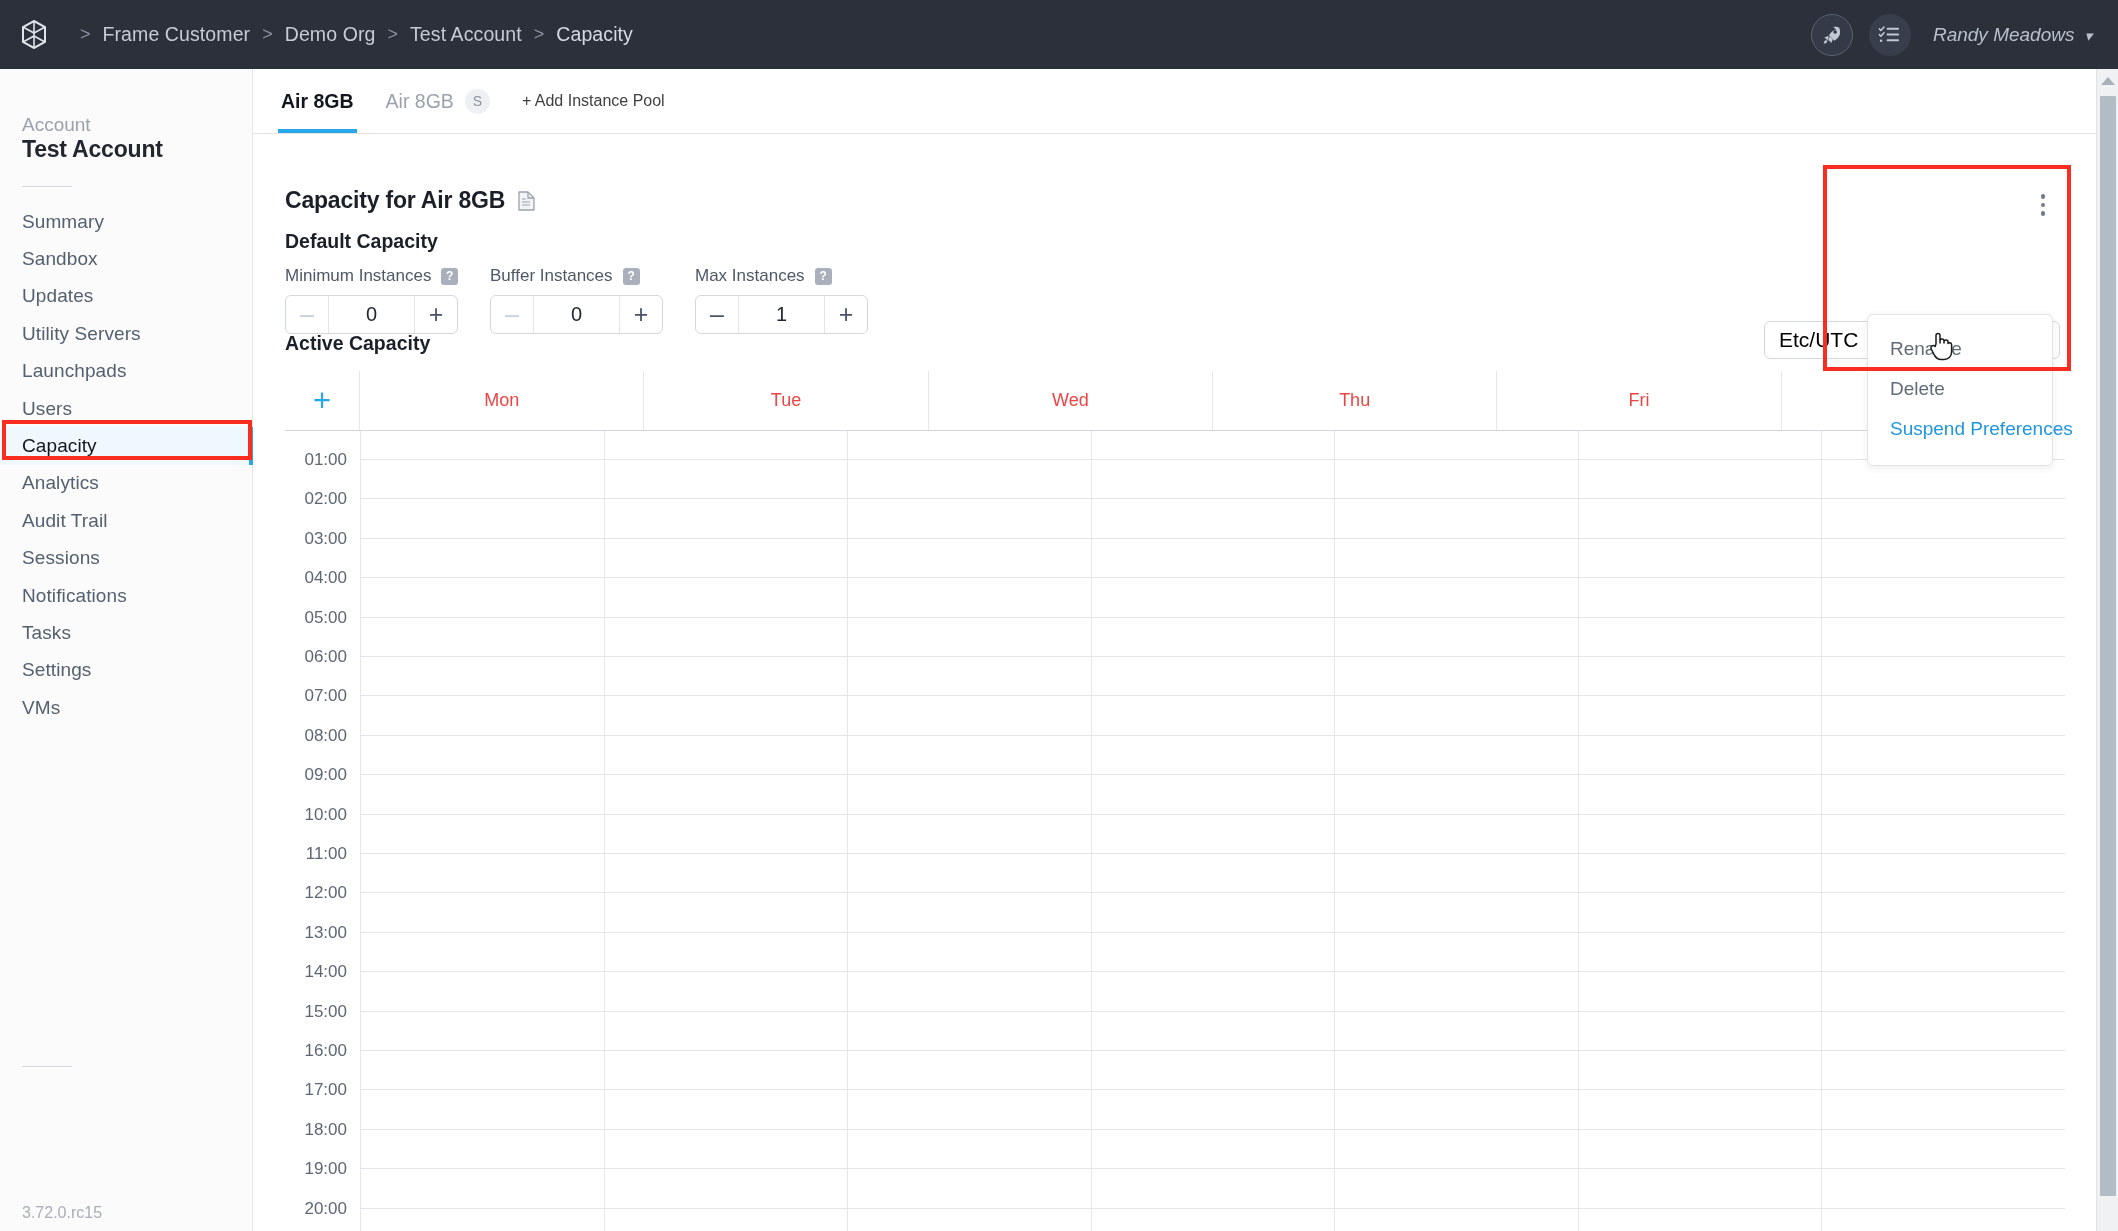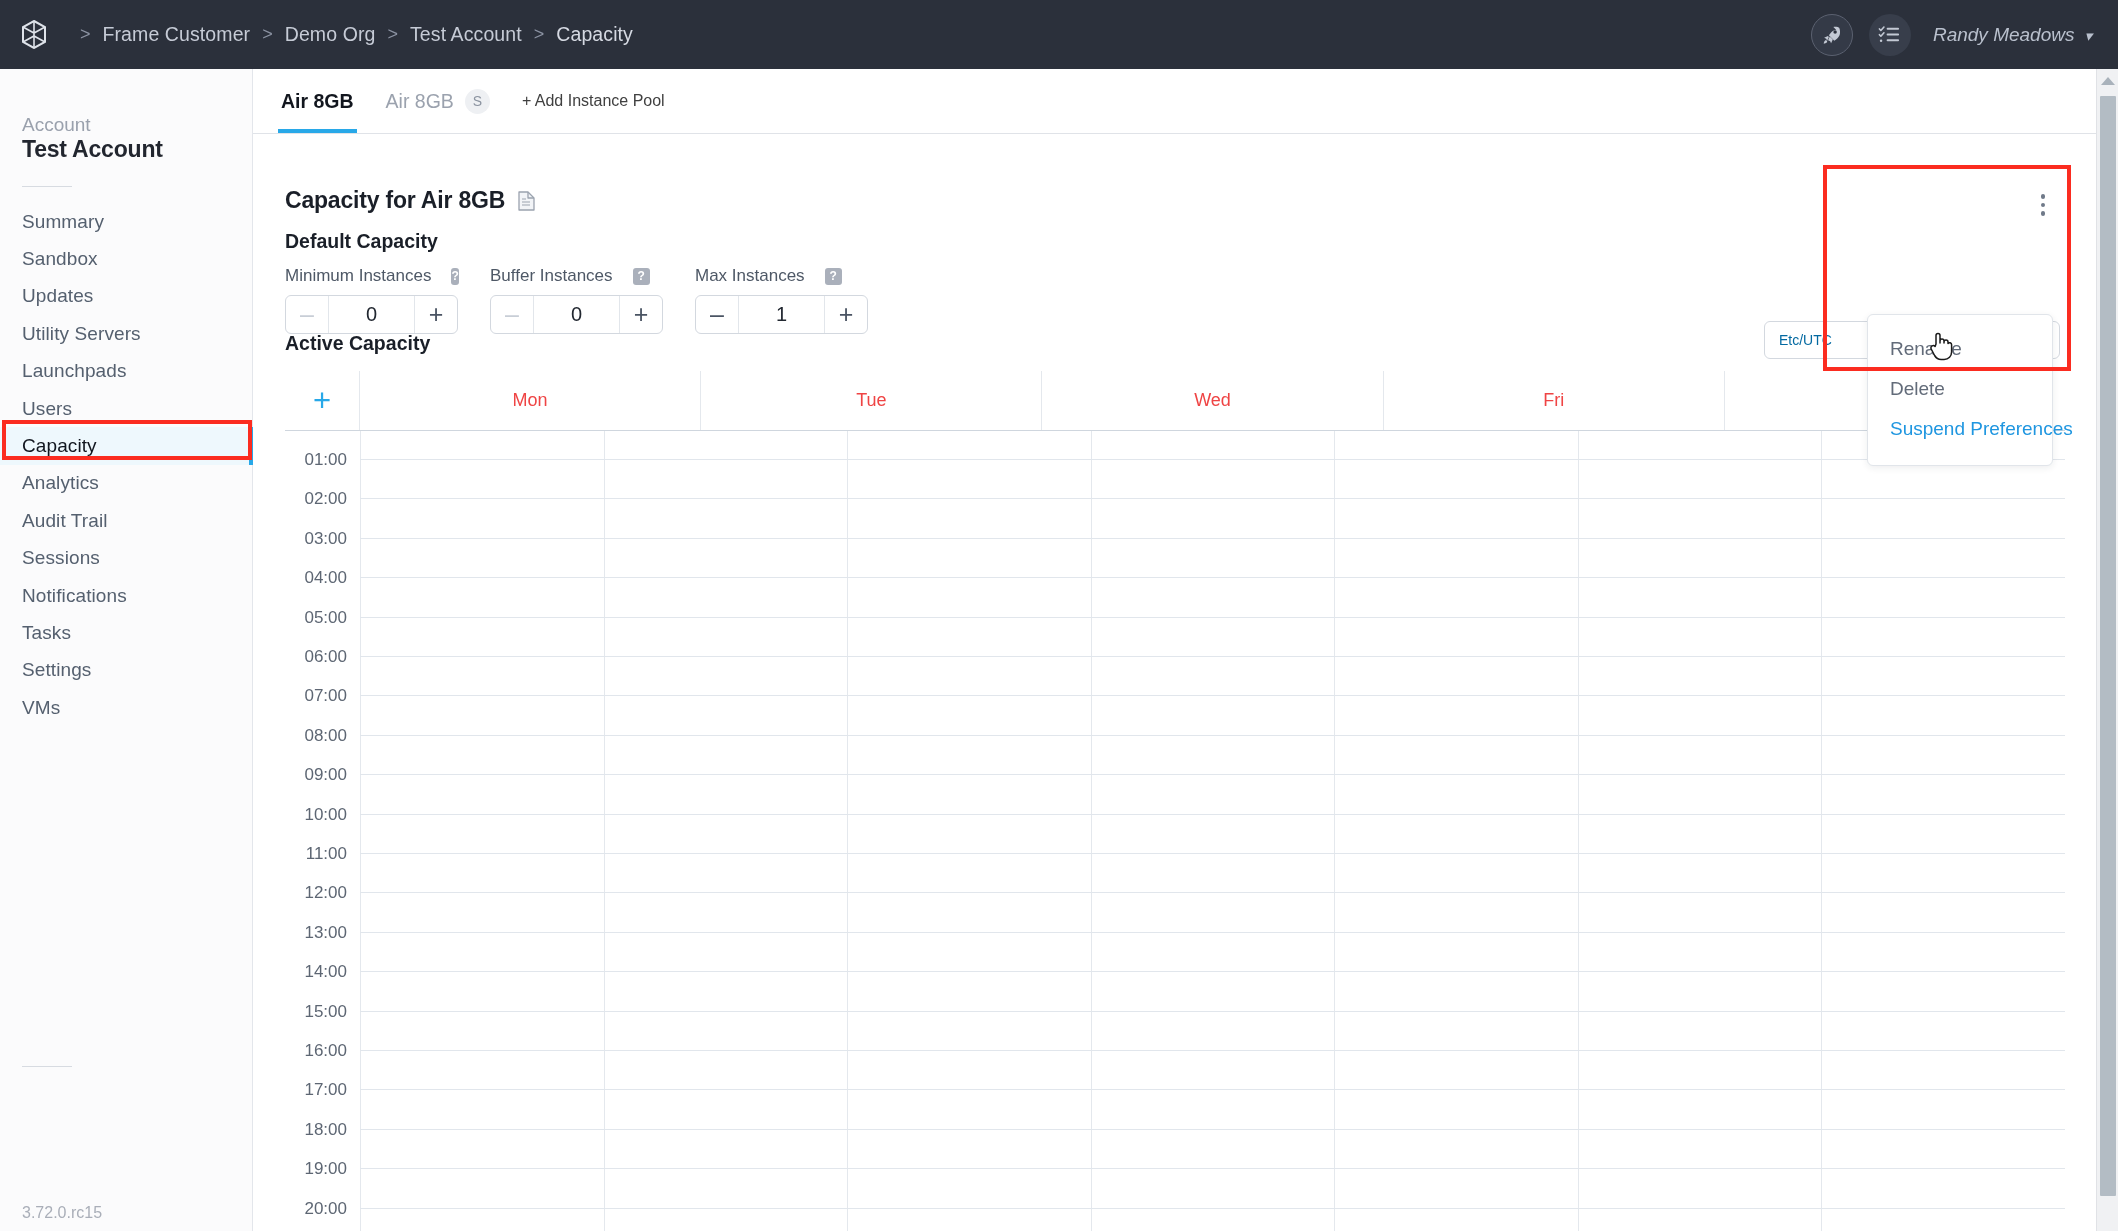--- a/index.html
+++ b/index.html
@@ -118,21 +118,21 @@
   .section-h {
     position: absolute; left: 32px; font-size: 19.5px; font-weight: bold; color: #1a1f28;
   }
   .section-h.default-cap { top: 96px; }
   .section-h.active-cap { top: 198px; }
 
   
   .stepper-row { position: absolute; left: 32px; top: 132px; display: flex; gap: 32px; }
   .stepper-group { width: 173px; }
   .stepper-label {
-    display: flex; align-items: center; gap: 20px;
+    display: flex; align-items: center; gap: 10px;
     font-size: 17px; color: #4e5866; margin-bottom: 9px; white-space: nowrap;
   }
   .help-badge {
     width: 17px; height: 17px; border-radius: 3px; background: #aab0bb;
     color: #ffffff; font-size: 12px; font-weight: bold;
     display: flex; align-items: center; justify-content: center;
   }
   .stepper {
     display: flex; height: 39px; width: 173px;
     border: 1px solid #d3d8df; border-radius: 6px; background: #fff; overflow: hidden;
@@ -149,21 +149,21 @@
     font-size: 20px; color: #222831;
   }
 
   
   .tz-select {
     position: absolute; right: 38px; top: 187px;
     width: 296px; height: 38px;
     border: 1px solid #d3d8df; border-radius: 6px; background: #fff;
     display: flex; align-items: center; padding: 0 14px;
   }
-  .tz-name { font-size: 14px; color: #0369a1; }
+  .tz-name { font-size: 21px; color: #000000; }
   .tz-gmt { margin-left: auto; font-size: 17px; color: #b7bdc6; }
   .tz-caret { margin-left: 10px; color: #98a0ab; font-size: 12px; }
 
   
   .cal { position: absolute; left: 32px; top: 237px; width: 1780px; }
   .cal-head { display: flex; height: 60px; border-bottom: 1px solid #cfd6de; }
   .cal-plus-cell {
     width: 75px; display: flex; align-items: center; justify-content: center;
     border-right: 1px solid #e4e8ed;
   }
@@ -408,20 +408,21 @@
       </div>
 
       <div class="cal">
         <div class="cal-head">
           <div class="cal-plus-cell">
             <span class="plus-btn">+</span>
           </div>
           <div class="cal-day">Mon</div>
           <div class="cal-day">Tue</div>
           <div class="cal-day">Wed</div>
+          <div class="cal-day">Thu</div>
           <div class="cal-day">Fri</div>
           <div class="cal-day">Sun</div>
         </div>
         <div class="cal-body">
           <div class="cal-cols">
             <div class="cal-col"></div>
             <div class="cal-col day"></div>
             <div class="cal-col day"></div>
             <div class="cal-col day"></div>
             <div class="cal-col day"></div>

